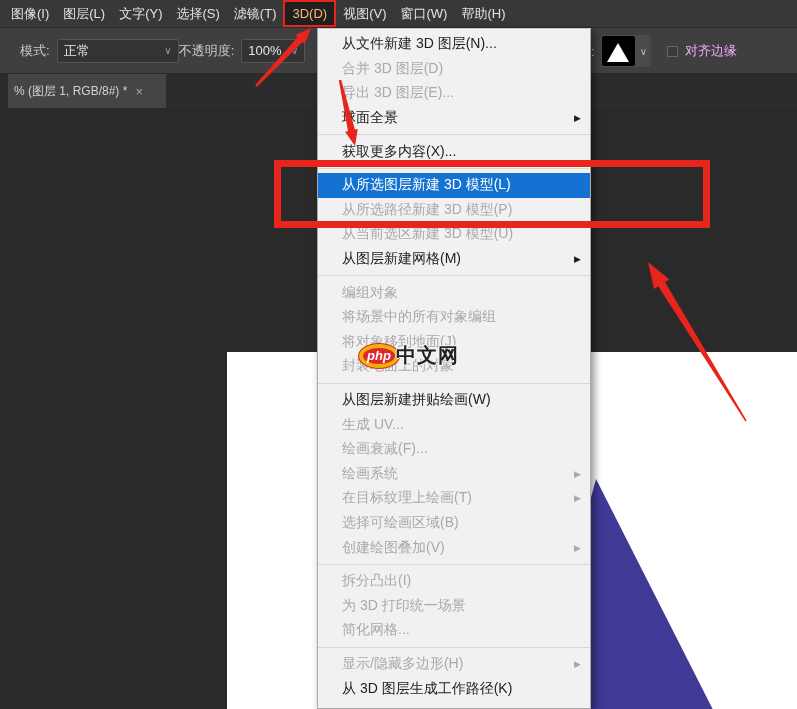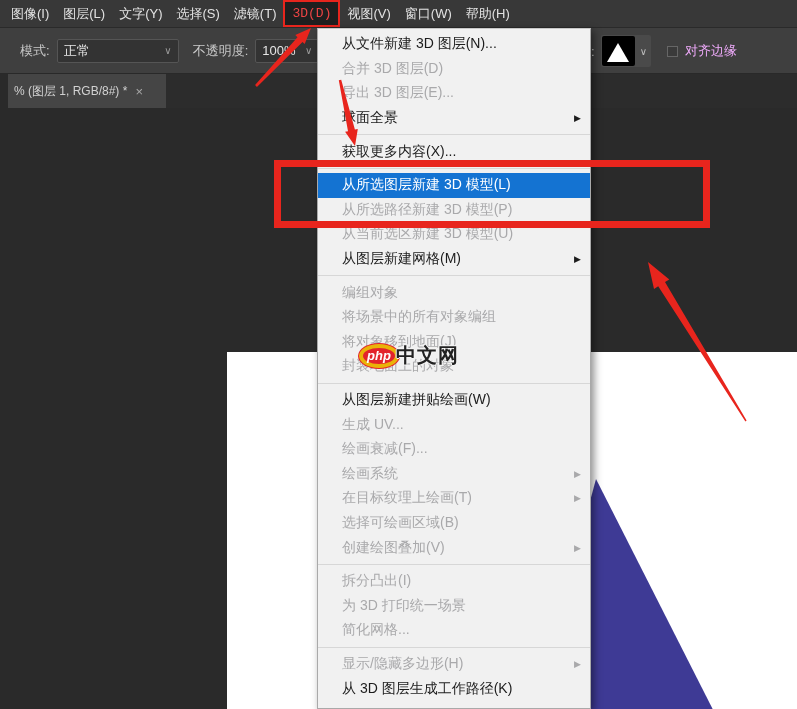--- a/index.html
+++ b/index.html
@@ -3,30 +3,30 @@
 <meta charset="utf-8">
 <style>
   html,body{margin:0;padding:0;background:#1e1e1e;}
   *{box-sizing:border-box;font-family:"Liberation Sans","DejaVu Sans",sans-serif;}
   .app{position:relative;width:797px;height:709px;overflow:hidden;background:#2a2a2a;}
 
   
   .menubar{position:absolute;left:0;top:0;width:797px;height:28px;background:#383838;
            border-bottom:1px solid #2a2a2a;display:flex;align-items:stretch;padding-left:4px;}
   .mb-item{display:flex;align-items:center;padding:0 7px;font-size:13px;color:#e2e2e2;cursor:default;}
-  .mb-item.active{background:#1f1f1f;color:#ef4444;border:2px solid var(--red);font-family:Liberation Mono, monospace;}
+  .mb-item.active{background:#1f1f1f;color:#fdba74;border:2px solid var(--red);}
 
   
   .optionsbar{position:absolute;left:0;top:28px;width:797px;height:46px;background:#3f3f3f;
               border-bottom:1px solid #292929;display:flex;align-items:center;padding-left:20px;}
   .opt-label{font-size:13px;color:#c9c9c9;margin-right:7px;white-space:nowrap;}
   .opt-label.disabled{color:#f0abfc;}
   .field{height:24px;background:#333333;border:1px solid #555555;border-radius:2px;
          display:flex;align-items:center;justify-content:space-between;
-         padding:0 6px;font-size:13px;color:#e6e6e6;margin-right:14px;}
+         padding:0 6px;font-size:13px;color:#e6e6e6;margin-right:0;}
   .field .chev{color:#9a9a9a;font-size:10px;margin-left:8px;}
   .field.mode{width:122px;}
   .field.opacity{width:64px;}
   .right-group{position:absolute;left:591px;top:0;height:46px;display:flex;align-items:center;}
   .colon{font-size:13px;color:#c9c9c9;margin-right:6px;}
   .swatch-group{height:32px;background:#4a4a4a;border-radius:2px;display:flex;align-items:center;margin-right:16px;}
   .swatch{width:33px;height:30px;margin:1px;background:#000;border-radius:2px;
           display:flex;align-items:flex-end;justify-content:center;padding-bottom:4px;}
   .tri-icon{width:0;height:0;border-left:11px solid transparent;border-right:11px solid transparent;
             border-bottom:19px solid #ffffff;}

